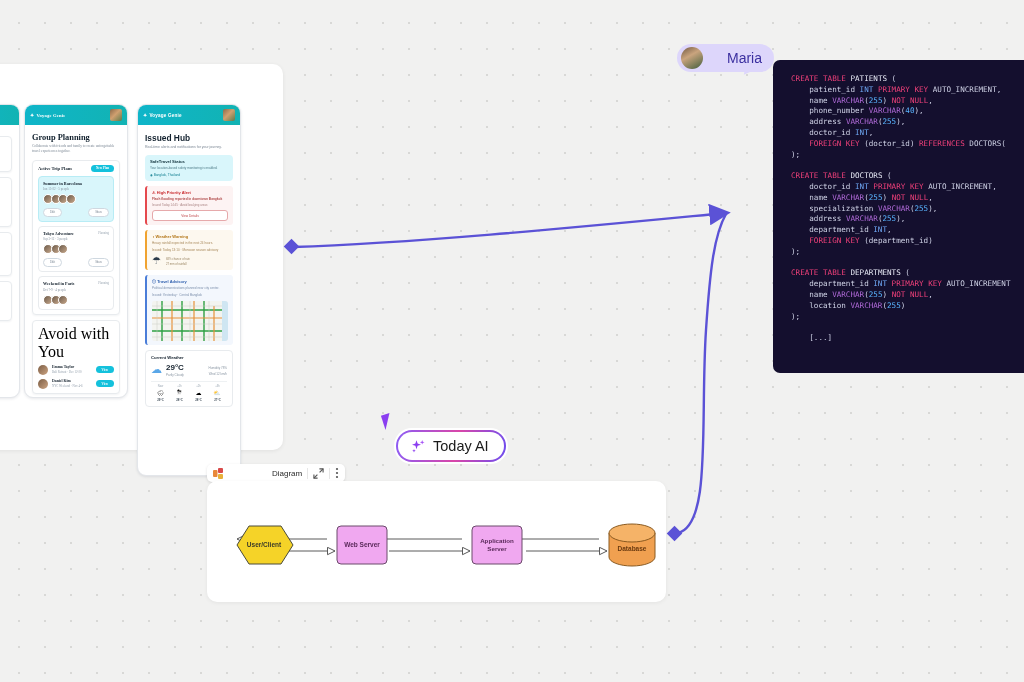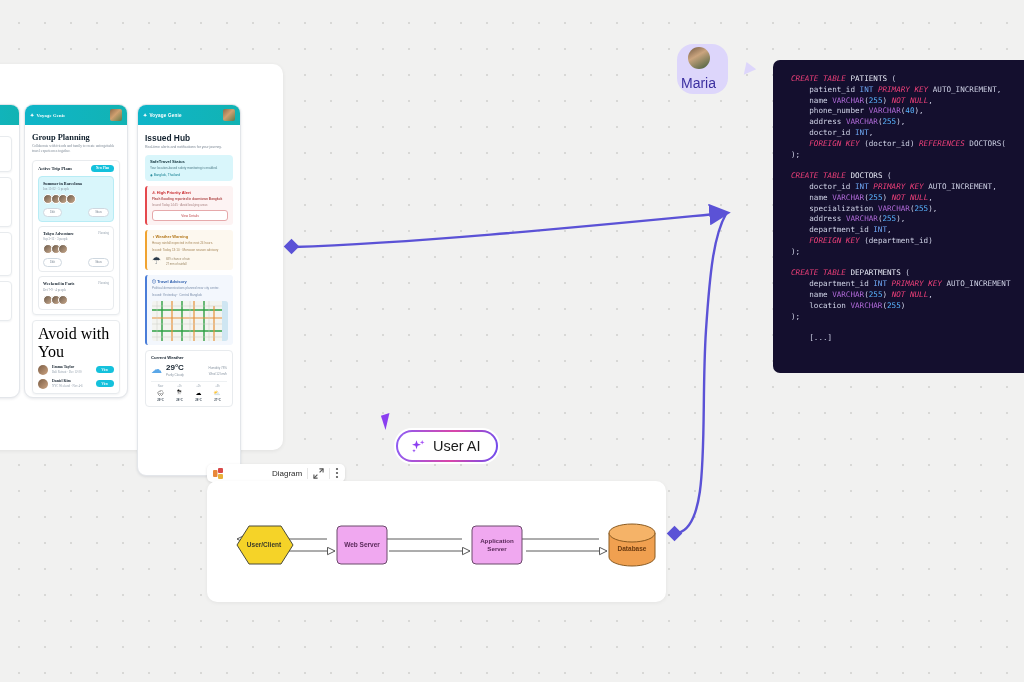--- a/index.html
+++ b/index.html
@@ -99,26 +99,26 @@
   .fore .f{text-align:center;flex:1;}
   .fore .f .h{font-size:2.7px;color:#9aa6b2;}
   .fore .f .i{font-size:6px;margin:1.5px 0;}
   .fore .f .v{font-size:2.9px;color:#46535f;font-weight:bold;}
 
   
   #code-block{position:absolute;left:773px;top:60px;width:266px;height:313px;
     background:#140f2e;border-radius:7px;padding:14px 18px;box-sizing:border-box;overflow:hidden;}
   #code-block pre{margin:0;font-family:"DejaVu Sans Mono", monospace;font-size:7.6px;
     line-height:10.8px;white-space:pre;color:#cfd2e6;}
-  .k{color:#f0407a;font-style:italic;} .ty{color:#6fa8f5;} .kw{color:#b06ad8;} .num{color:#59b4ff;}
+  .k{color:#f0407a;} .ty{color:#6fa8f5;} .kw{color:#b06ad8;} .num{color:#59b4ff;}
   .fn{color:#e8eaf6;}
 
   
-  #maria{position:absolute;left:677px;top:44px;display:flex;align-items:center;gap:6px;
-    background:#ddd6fb;border-radius:16px;padding:3px 12px 3px 4px;flex-direction:column;}
+  #maria{position:absolute;left:677px;top:44px;display:flex;align-items:center;gap:24px;
+    background:#ddd6fb;border-radius:16px;padding:3px 12px 3px 4px;}
   #maria .av{width:22px;height:22px;border-radius:50%;
     background:linear-gradient(150deg,#6d5640,#caa47e 40%,#3f5c3a);}
   #maria .nm{font-size:14px;color:#3b2fa0;}
   #maria-tail{position:absolute;left:745px;top:63px;width:0;height:0;
     border-left:11px solid #ddd6fb;border-top:5px solid transparent;border-bottom:8px solid transparent;
     transform:rotate(12deg);}
 
   #miro-ai{position:absolute;left:396px;top:430px;display:flex;align-items:center;gap:7px;
     background:#fff;border-radius:18px;padding:6px 15px 6px 12px;
     box-shadow:0 0 0 2px #fff;border:2px solid transparent;
@@ -410,21 +410,21 @@
   <div class="nm">Maria</div>
 </div>
 
 <div id="miro-cursor"></div>
 <div id="miro-ai">
   <svg width="16" height="16" viewBox="0 0 16 16">
     <path d="M6.5 2.2 L7.6 5.6 L11 6.7 L7.6 7.8 L6.5 11.2 L5.4 7.8 L2 6.7 L5.4 5.6 Z" fill="#8b3ef0"></path>
     <path d="M12.2 2.0 L12.8 3.7 L14.5 4.3 L12.8 4.9 L12.2 6.6 L11.6 4.9 L9.9 4.3 L11.6 3.7 Z" fill="#a855f7"></path>
     <path d="M4.0 11.0 L4.45 12.3 L5.75 12.75 L4.45 13.2 L4.0 14.5 L3.55 13.2 L2.25 12.75 L3.55 12.3 Z" fill="#8b3ef0"></path>
   </svg>
-  <div class="nm">User AI</div>
+  <div class="nm">Today AI</div>
 </div>
 
 <div id="diagram-toolbar">
   <svg width="11" height="11" viewBox="0 0 11 11">
     <rect x="0" y="2" width="4.5" height="7" rx="1" fill="#e8883a"></rect>
     <rect x="5" y="0" width="5" height="5" rx="1" fill="#d94a4a"></rect>
     <rect x="5" y="6" width="5" height="5" rx="1" fill="#e8b03a"></rect>
   </svg>
   <span class="lbl">Diagram</span>
   <span class="sep"></span>

